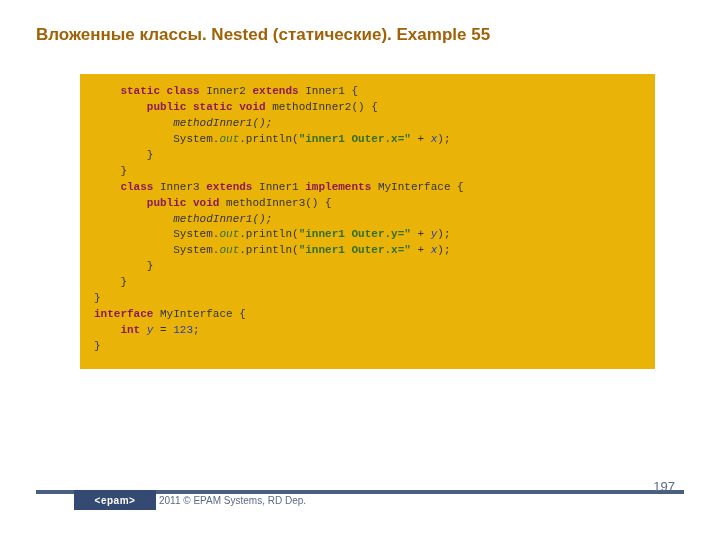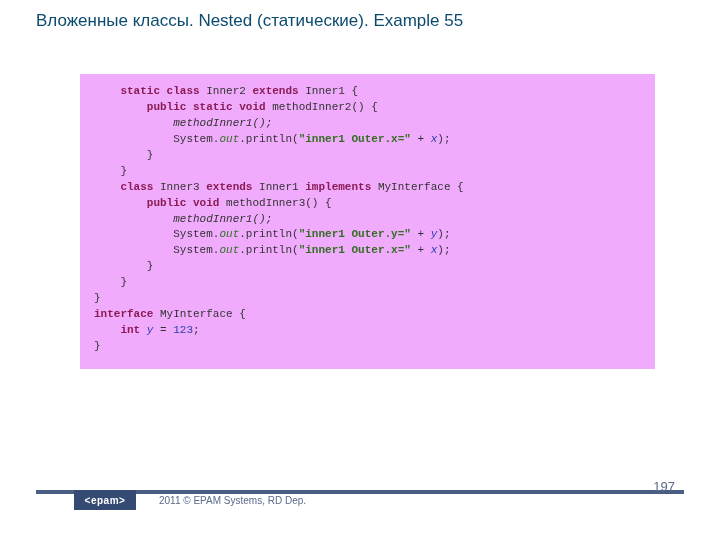--- a/index.html
+++ b/index.html
@@ -5,30 +5,30 @@
   * { margin: 0; padding: 0; box-sizing: border-box; }
   body {
     width: 720px; height: 540px;
     background: #ffffff;
     font-family: Arial, Helvetica, sans-serif;
     position: relative;
     overflow: hidden;
   }
   .title {
     position: absolute;
-    top: 11px; left: 36px;
+    top: 25px; left: 36px;
     font-size: 17px;
-    font-weight: normal;
-    color: #0c4a6e;
+    font-weight: bold;
+    color: #a16207;
   }
   .code-block {
     position: absolute;
     top: 74px; left: 80px;
     width: 575px;
-    background: #f0abfc;
+    background: #eab308;
     padding: 10px 14px 14px 14px;
     font-family: "Courier New", Courier, monospace;
     font-size: 11px;
     line-height: 1.45;
     color: #333;
     white-space: pre;
   }
   .kw  { color: #8b1a55; font-weight: bold; } 
   .it  { color: #333; font-style: italic; }   
   .sf  { color: #326f1f; font-style: italic; }
@@ -39,21 +39,21 @@
   .footer-band {
     position: absolute;
     left: 36px; right: 36px; bottom: 22px;
     height: 28px;
     border-top: 4px solid #4a5d82;
     background: #ffffff;
   }
   .logo {
     position: absolute;
     left: 74px; bottom: 30px;
-    width: 62px; height: 20px;
+    width: 82px; height: 20px;
     background: #344a72;
     display: flex; align-items: center; justify-content: center;
     color: #fff; font-size: 10px; font-weight: bold; letter-spacing: 0.5px;
   }
   .copyright {
     position: absolute;
     left: 159px; bottom: 34px;
     font-size: 10px;
     color: #5a6a8a;
   }

